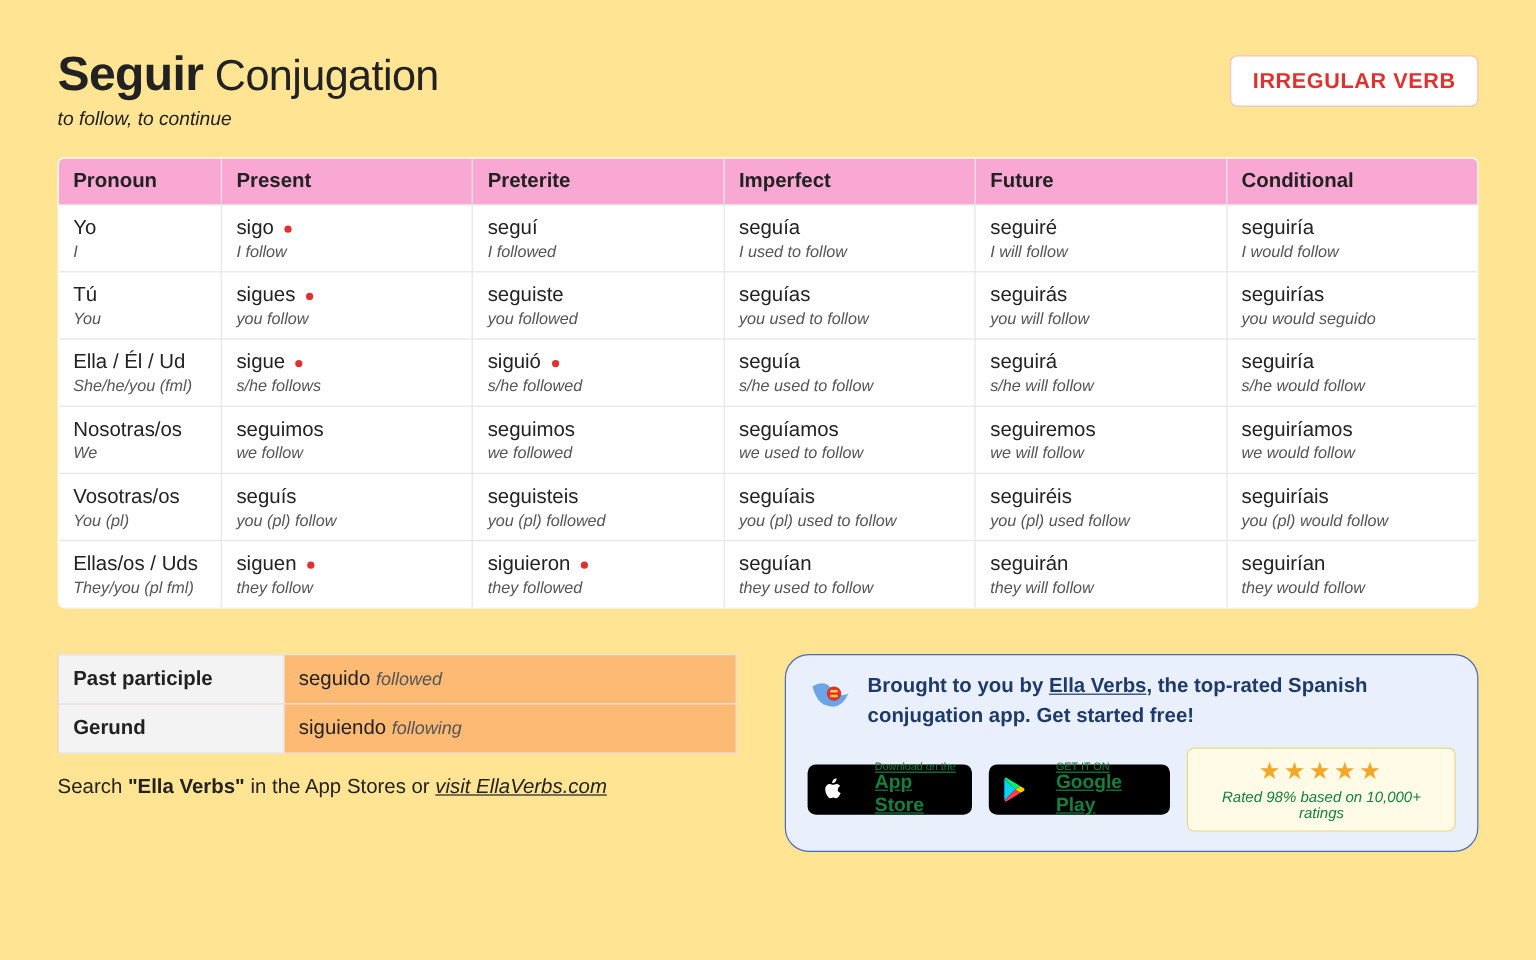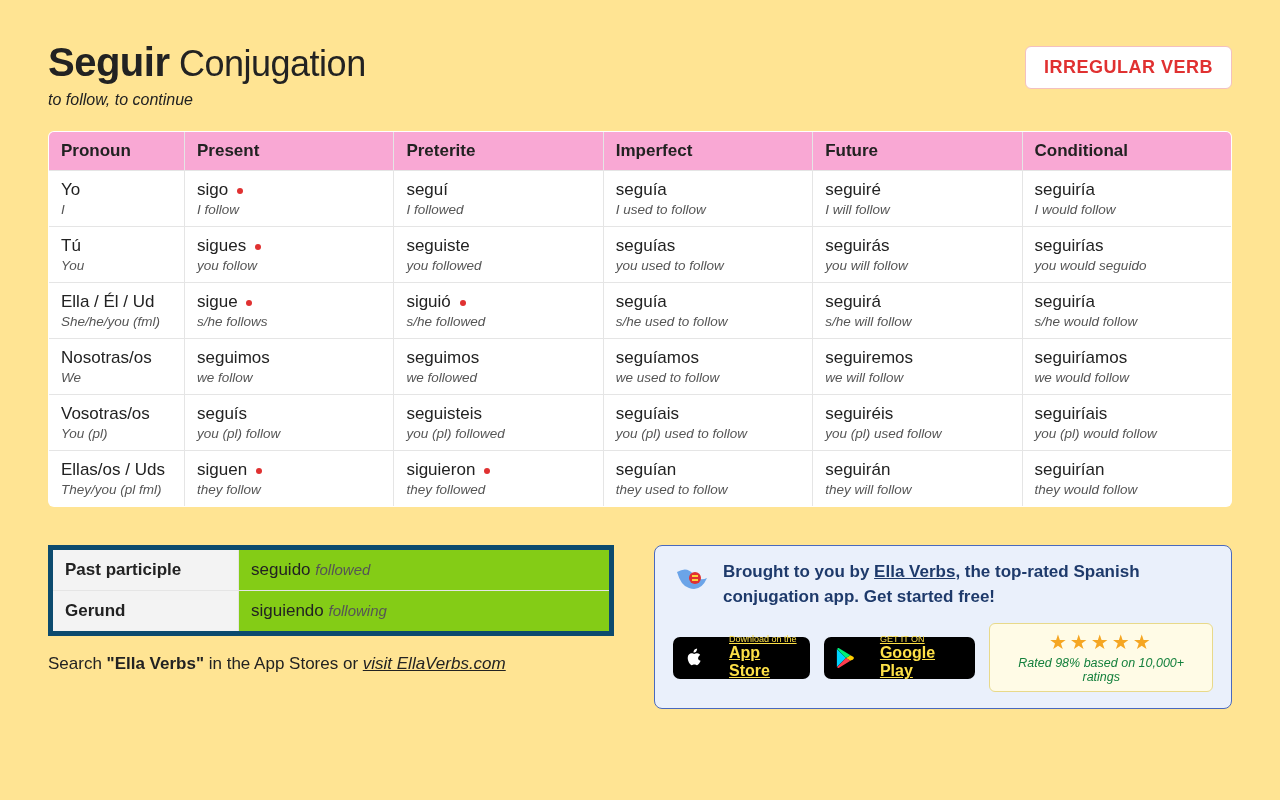--- a/index.html
+++ b/index.html
@@ -54,46 +54,46 @@
   .word { font-size: 17px; font-weight: 500; }
   .gloss { font-size: 13.5px; font-style: italic; color: #555; margin-top: 2px; font-weight: 400; }
   .dot { display: inline-block; width: 6px; height: 6px; background: #e03131; border-radius: 50%; margin-left: 4px; vertical-align: middle; }
   .bottom {
     display: flex;
     justify-content: space-between;
     margin-top: 38px;
     gap: 40px;
   }
   .left-col { width: 566px; }
-  table.parts { width: 100%; border-collapse: collapse; background: #84cc16; border: 5px solid #0c4a6e; }
+  table.parts { width: 100%; border-collapse: collapse; background: #fdba74; border: 1px solid #0c4a6e; }
   table.parts td, table.parts th {
     border: 1px solid #e5e5e5;
     padding: 10px 12px;
     text-align: left;
     font-size: 17px;
   }
   table.parts th { background: #f3f3f3; font-weight: 700; width: 188px; }
   table.parts .gloss { display: inline; font-size: 15px; }
   .search-line { margin-top: 18px; font-size: 17px; font-weight: 500; }
   .search-line .bold { font-weight: 700; }
   .search-line a { color: #222; text-decoration: underline; font-style: italic; }
   .promo {
     flex: 1;
     background: #eaf0fb;
     border: 1px solid #4a69bd;
-    border-radius: 8px;
+    border-radius: 20px;
     padding: 14px 18px 16px 18px;
   }
   .promo-top { display: flex; gap: 14px; }
   .promo-icon { width: 36px; height: 36px; flex-shrink: 0; margin-top: 2px; position: relative; }
   .promo-text { font-size: 17px; font-weight: 700; color: #1e3a6b; line-height: 1.45; }
   .promo-text a { color: #1e3a6b; text-decoration: underline; }
   .promo-bottom { display: flex; align-items: center; gap: 14px; margin-top: 14px; }
   .store-badge {
-    background: #000; color: #fde047; border-radius: 7px;
+    background: #000; color: #15803d; border-radius: 7px;
     display: flex; align-items: center; gap: 26px;
     padding: 6px 12px; height: 42px;
     font-family: Helvetica, Arial, sans-serif;
   }
   .store-badge .small { font-size: 9px; line-height: 1; }
   .store-badge .big { font-size: 16px; font-weight: 600; line-height: 1.15; }
   .rating-box {
     margin-left: auto;
     background: #fffbe6;
     border: 1px solid #e8d98a;

